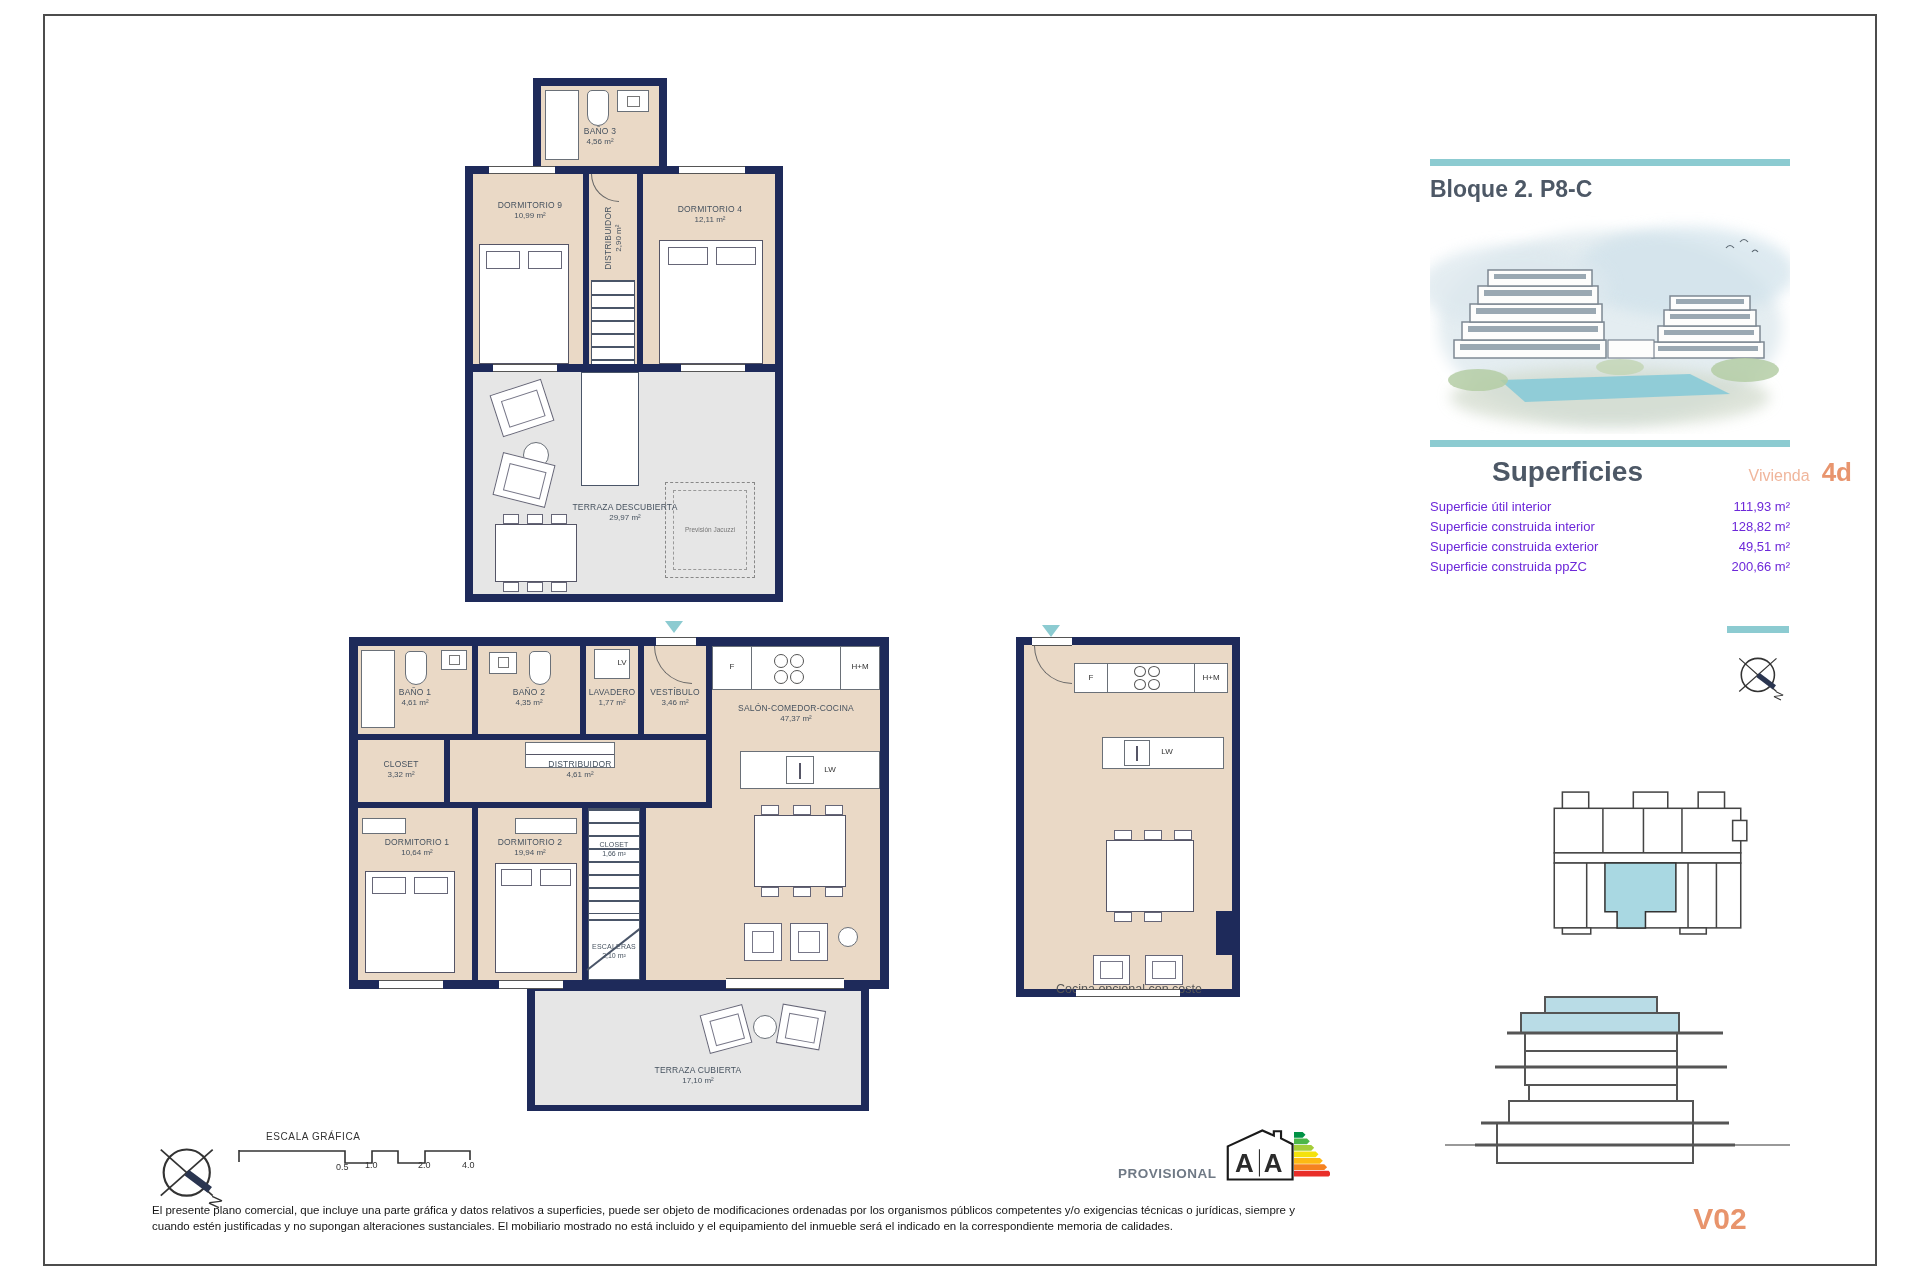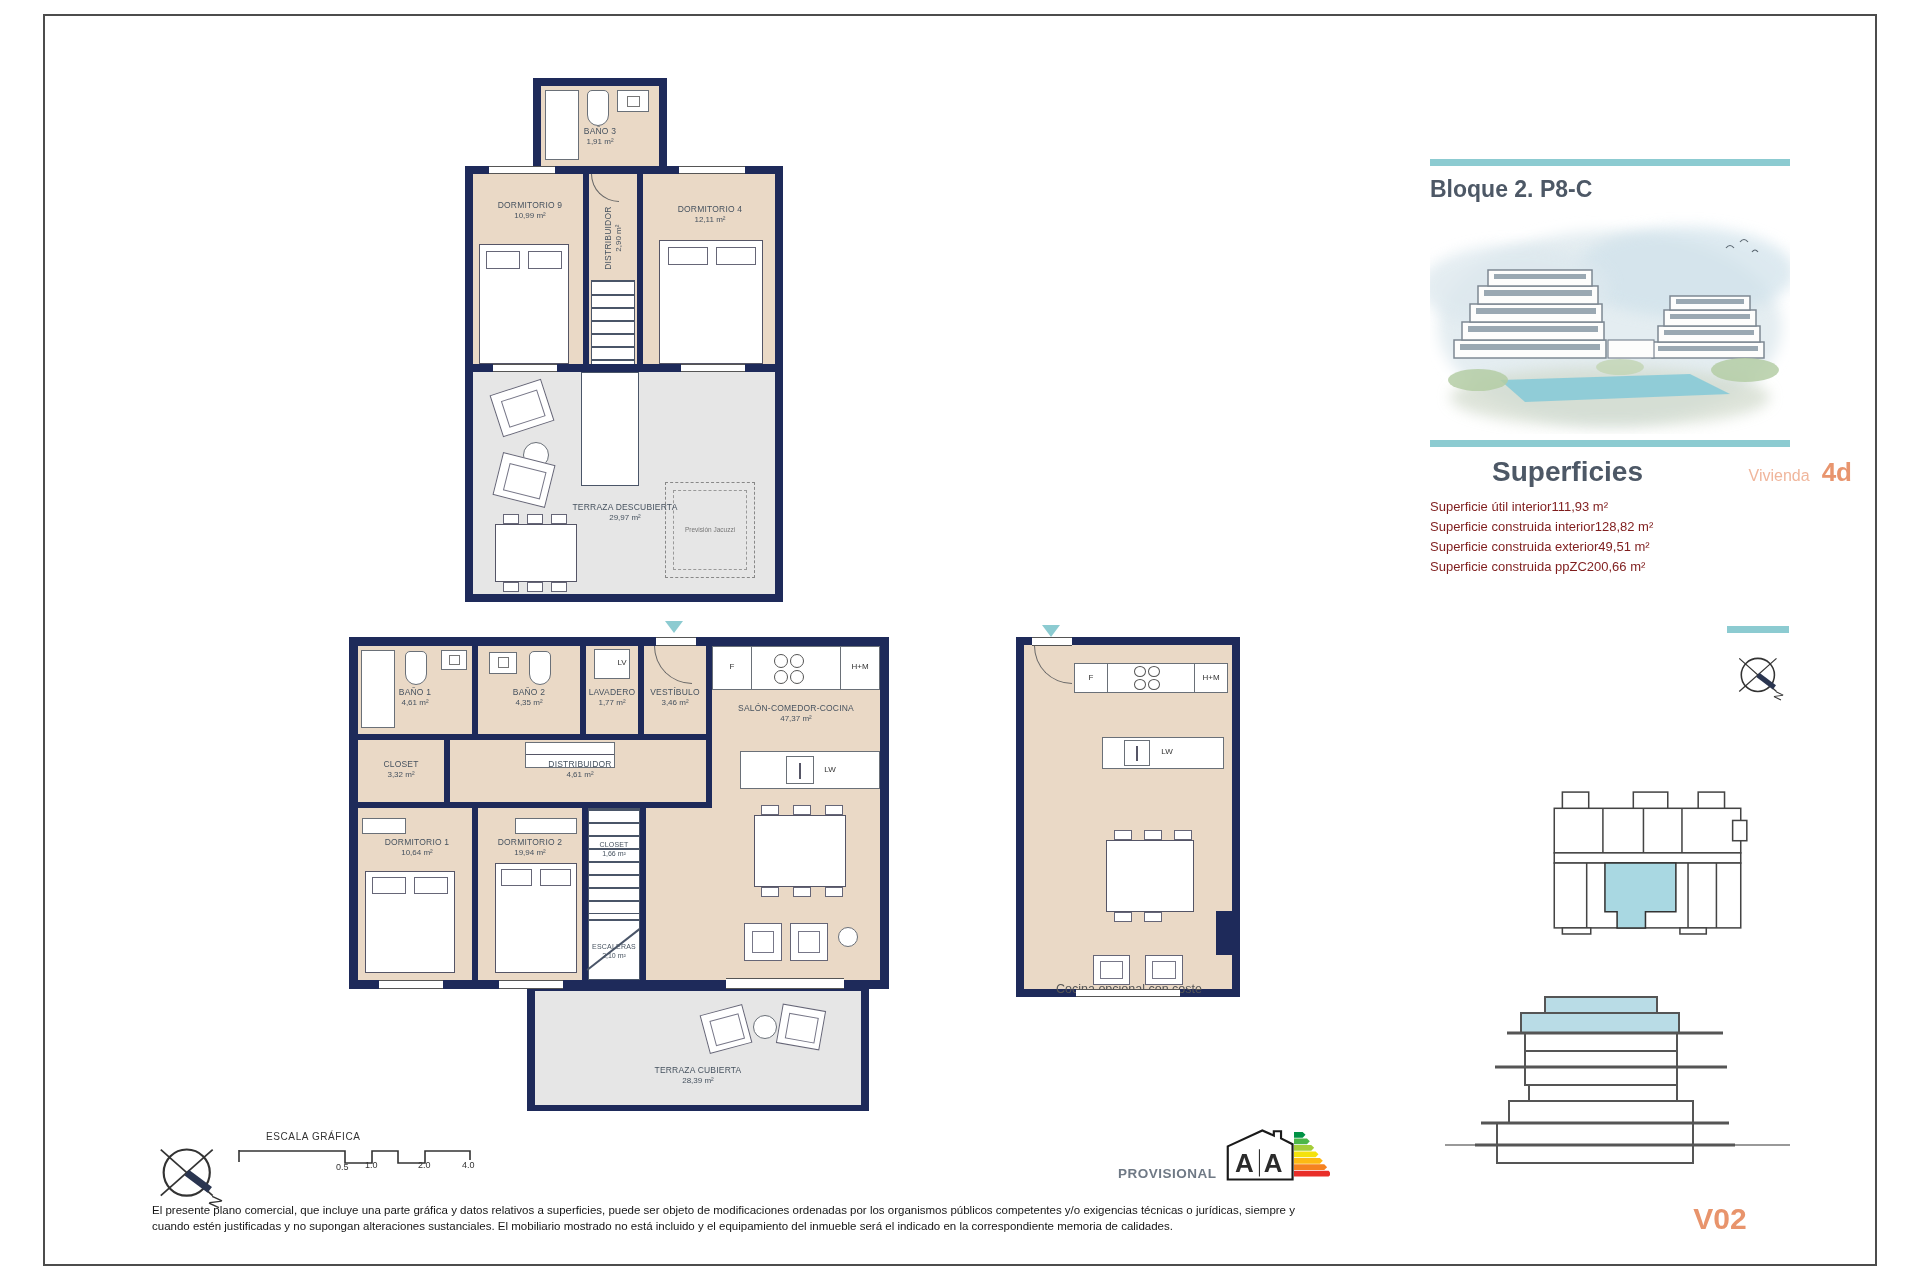--- a/index.html
+++ b/index.html
@@ -24,21 +24,21 @@
   .applab{position:absolute;font-size:8px;color:#333;text-align:center;line-height:1;z-index:5}
   .hline{position:absolute;background:#556}
   .burners{position:absolute;display:grid;grid-template-columns:1fr 1fr;gap:2px;z-index:4}
   .burners div{border:1.2px solid #555;border-radius:50%;background:#fff}
   .blocktitle{position:absolute;font-size:23px;font-weight:bold;color:#4d5866}
   .supwrap{position:absolute;display:flex;justify-content:space-between;align-items:flex-end}
   .suptitle{font-size:28px;font-weight:bold;color:#4d5866}
   .vivlabel{font-size:16px;color:#f0b69c;margin-right:12px}
   .vivcode{font-size:26px;font-weight:bold;color:#e8956e}
   .suprows{position:absolute}
-  .suprow{display:flex;font-size:13px;color:#7f1d1d;padding:2.5px 0}
+  .suprow{display:flex;justify-content:space-between;font-size:13px;color:#6d28d9;padding:2.5px 0}
   .caption{position:absolute;font-size:12.5px;color:#555;text-align:center}
   .prov{position:absolute;font-size:13.5px;font-weight:bold;color:#6f7985;letter-spacing:.5px}
   .disc{position:absolute;font-size:11.5px;color:#151515;line-height:1.4;text-align:left}
   .v02{position:absolute;font-size:30px;font-weight:bold;color:#e8946c;text-align:center}
   .scalelabel{position:absolute;font-size:10px;color:#333;letter-spacing:.6px}
   .tick{position:absolute;font-size:9px;color:#333}
   .jaz{position:absolute;border:1.5px dashed #888;z-index:3}
   .jaz2{position:absolute;border:1px dashed #999;z-index:3}
   .jazlab{position:absolute;font-size:6.5px;color:#777;text-align:center;z-index:5;white-space:nowrap}
   .plan{position:absolute}
@@ -52,21 +52,21 @@
 
   <div class="wall" style="left:68px;top:0;width:134px;height:96px"></div>
   <div class="floor" style="left:76px;top:8px;width:118px;height:82px"></div>
   <div class="fix" style="left:80px;top:12px;width:34px;height:70px"></div>
   <div class="fix" style="left:122px;top:12px;width:22px;height:36px;border-radius:5px 5px 11px 11px"></div>
   <div class="fix" style="left:152px;top:12px;width:32px;height:22px">
       <div style="position:absolute;left:9px;top:5px;width:13px;height:11px;border:1px solid #777"></div>
     </div>
   <div class="rl" style="left:76px;top:48px;width:118px">
     <span class="rn">BAÑO 3</span>
-    <span class="ra">1,91 m²</span>
+    <span class="ra">4,56 m²</span>
   </div>
 
   <div class="wall" style="left:0;top:88px;width:318px;height:206px"></div>
   <div class="floor" style="left:8px;top:96px;width:110px;height:190px"></div>
   <div class="floor" style="left:124px;top:96px;width:48px;height:198px"></div>
   <div class="floor" style="left:178px;top:96px;width:132px;height:190px"></div>
   <div class="win" style="left:24px;top:88px;width:66px;height:8px"></div>
   <div class="win" style="left:214px;top:88px;width:66px;height:8px"></div>
   <div class="arc" style="left:126px;top:96px;width:28px;height:28px"></div>
   <div class="bed" style="left:14px;top:166px;width:90px;height:120px">
@@ -254,21 +254,21 @@
   <div class="gfloor" style="left:186px;top:366px;width:326px;height:114px"></div>
   <div class="ch" style="left:355px;top:384px;width:44px;height:40px;transform:rotate(-15deg)">
       <div style="position:absolute;left:7px;top:7px;width:30px;height:26px;border:1px solid #778"></div>
     </div>
   <div class="fix" style="left:404px;top:390px;width:24px;height:24px;border-radius:50%"></div>
   <div class="ch" style="left:430px;top:382px;width:44px;height:40px;transform:rotate(10deg)">
       <div style="position:absolute;left:7px;top:7px;width:30px;height:26px;border:1px solid #778"></div>
     </div>
   <div class="rl" style="left:294px;top:440px;width:110px">
     <span class="rn">TERRAZA CUBIERTA</span>
-    <span class="ra">28,39 m²</span>
+    <span class="ra">17,10 m²</span>
   </div>
 </div>
 
 <div class="plan" style="left:1016px;top:625px;width:226px;height:382px">
   <div class="wall" style="left:0;top:12px;width:224px;height:360px"></div>
   <div class="floor" style="left:8px;top:20px;width:208px;height:344px"></div>
   <div class="win" style="left:16px;top:12px;width:40px;height:9px"></div>
   <div class="arc" style="left:18px;top:21px;width:38px;height:38px"></div>
   <div class="tri" style="left:26px;top:0"></div>
   <div class="fix" style="left:58px;top:38px;width:154px;height:30px"></div>

